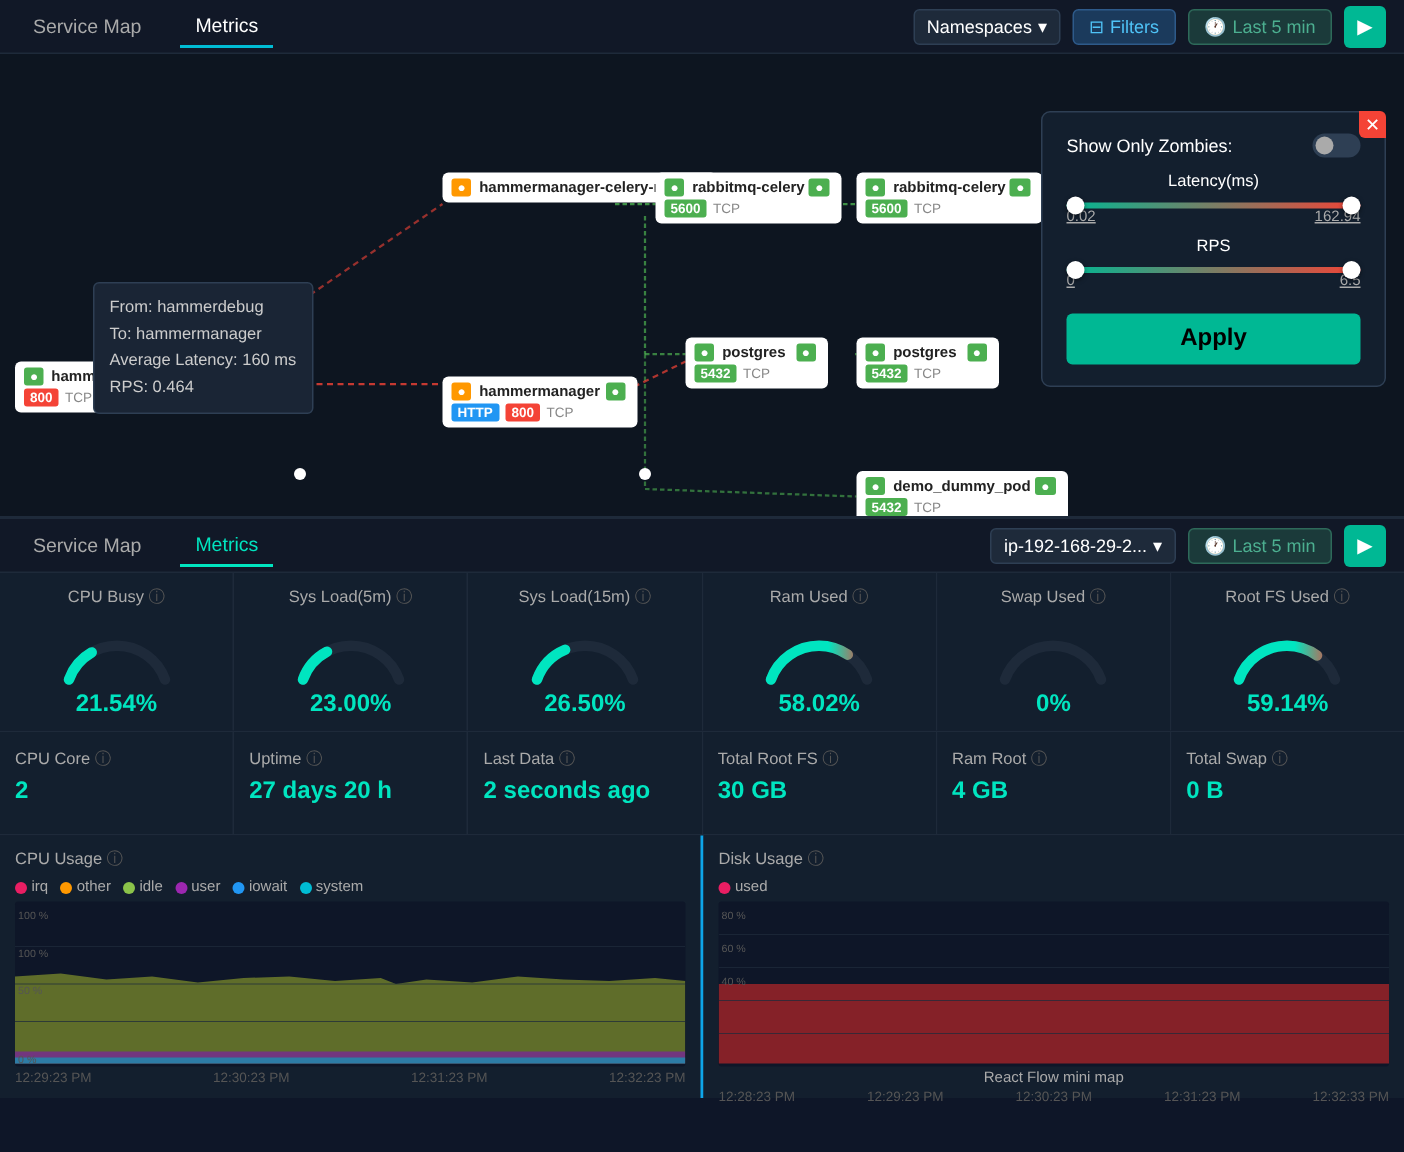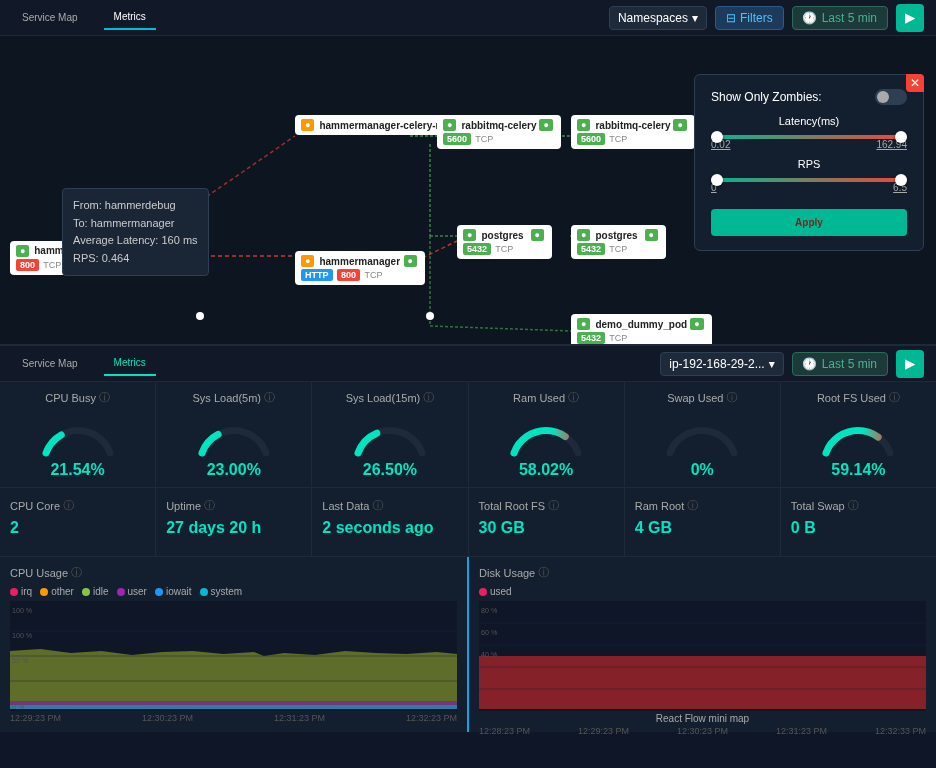--- a/index.html
+++ b/index.html
@@ -1,20 +1,20 @@
 <!DOCTYPE html>
 <html><head>
   <meta charset="utf-8">
   <style>
     * { box-sizing: border-box; margin: 0; padding: 0; }
     body { background: #0e1628; color: #fff; font-family: 'Segoe UI', Arial, sans-serif; font-size: 12px; width: 936px; height: 768px; overflow: hidden; }
 
     
     .top-bar { background: #111827; border-bottom: 1px solid #1e2a3a; display: flex; align-items: center; padding: 0 12px; height: 36px; gap: 16px; }
-    .top-tab { padding: 6px 10px; cursor: pointer; color: #aaa; font-size: 10px; }
+    .top-tab { padding: 6px 10px; cursor: pointer; color: #aaa; font-size: 13px; }
     .top-tab.active { color: #fff; border-bottom: 2px solid #00bcd4; }
     .top-bar-right { margin-left: auto; display: flex; align-items: center; gap: 8px; }
     .namespace-select { background: #1e2a3a; border: 1px solid #2e3f54; color: #fff; padding: 4px 8px; border-radius: 4px; font-size: 12px; display: flex; align-items: center; gap: 4px; cursor: pointer; }
     .filter-btn { background: #1b3a5c; border: 1px solid #2e5a8a; color: #4fc3f7; padding: 4px 10px; border-radius: 4px; display: flex; align-items: center; gap: 4px; cursor: pointer; font-size: 12px; }
     .time-btn { background: #1b3a3a; border: 1px solid #2e6a5a; color: #4caf90; padding: 4px 10px; border-radius: 4px; display: flex; align-items: center; gap: 4px; cursor: pointer; font-size: 12px; }
     .play-btn { background: #00b894; border: none; color: #fff; width: 28px; height: 28px; border-radius: 4px; cursor: pointer; display: flex; align-items: center; justify-content: center; }
 
     
     .service-map-area { background: #0d1520; height: 310px; position: relative; overflow: hidden; border-bottom: 2px solid #1e2a3a; }
 
@@ -31,21 +31,21 @@
     .tag-orange { background: #ff9800; color: #fff; }
 
     
     .panel-overlay { position: absolute; top: 38px; right: 12px; background: #131f2e; border: 1px solid #2e3f54; border-radius: 6px; padding: 14px 16px; width: 230px; z-index: 20; }
     .panel-close { position: absolute; top: -1px; right: -1px; background: #f44336; color: #fff; border: none; border-radius: 0 4px 0 4px; width: 18px; height: 18px; cursor: pointer; font-size: 12px; display: flex; align-items: center; justify-content: center; }
     .panel-row { display: flex; align-items: center; justify-content: space-between; margin-bottom: 10px; font-size: 12px; }
     .slider-container { margin-bottom: 8px; }
     .slider-label { display: flex; justify-content: space-between; font-size: 10px; color: #aaa; margin-bottom: 2px; text-decoration: underline; }
     .slider { width: 100%; height: 4px; background: linear-gradient(to right, #00b894 0%, #f44336 100%); border-radius: 2px; position: relative; }
     .slider-thumb { position: absolute; width: 12px; height: 12px; background: #fff; border-radius: 50%; top: -4px; cursor: pointer; box-shadow: 0 1px 3px rgba(0,0,0,0.5); }
-    .apply-btn { background: #00b894; border: none; color: #7f1d1d; padding: 8px; border-radius: 4px; width: 100%; cursor: pointer; font-size: 10px; font-weight: 600; margin-top: 8px; }
+    .apply-btn { background: #00b894; border: none; color: #000000; padding: 8px; border-radius: 4px; width: 100%; cursor: pointer; font-size: 16px; font-weight: 600; margin-top: 8px; }
     .toggle { width: 32px; height: 16px; background: #2e3f54; border-radius: 8px; position: relative; cursor: pointer; }
     .toggle-thumb { width: 12px; height: 12px; background: #aaa; border-radius: 50%; position: absolute; top: 2px; left: 2px; }
 
     
     .bottom-section { background: #0e1628; height: 422px; }
 
     
     .metrics-top-bar { background: #111827; border-bottom: 1px solid #1e2a3a; display: flex; align-items: center; padding: 0 12px; height: 36px; gap: 16px; }
     .metrics-top-bar-right { margin-left: auto; display: flex; align-items: center; gap: 8px; }
     .instance-select { background: #1e2a3a; border: 1px solid #2e3f54; color: #fff; padding: 4px 8px; border-radius: 4px; font-size: 12px; display: flex; align-items: center; gap: 4px; cursor: pointer; }

